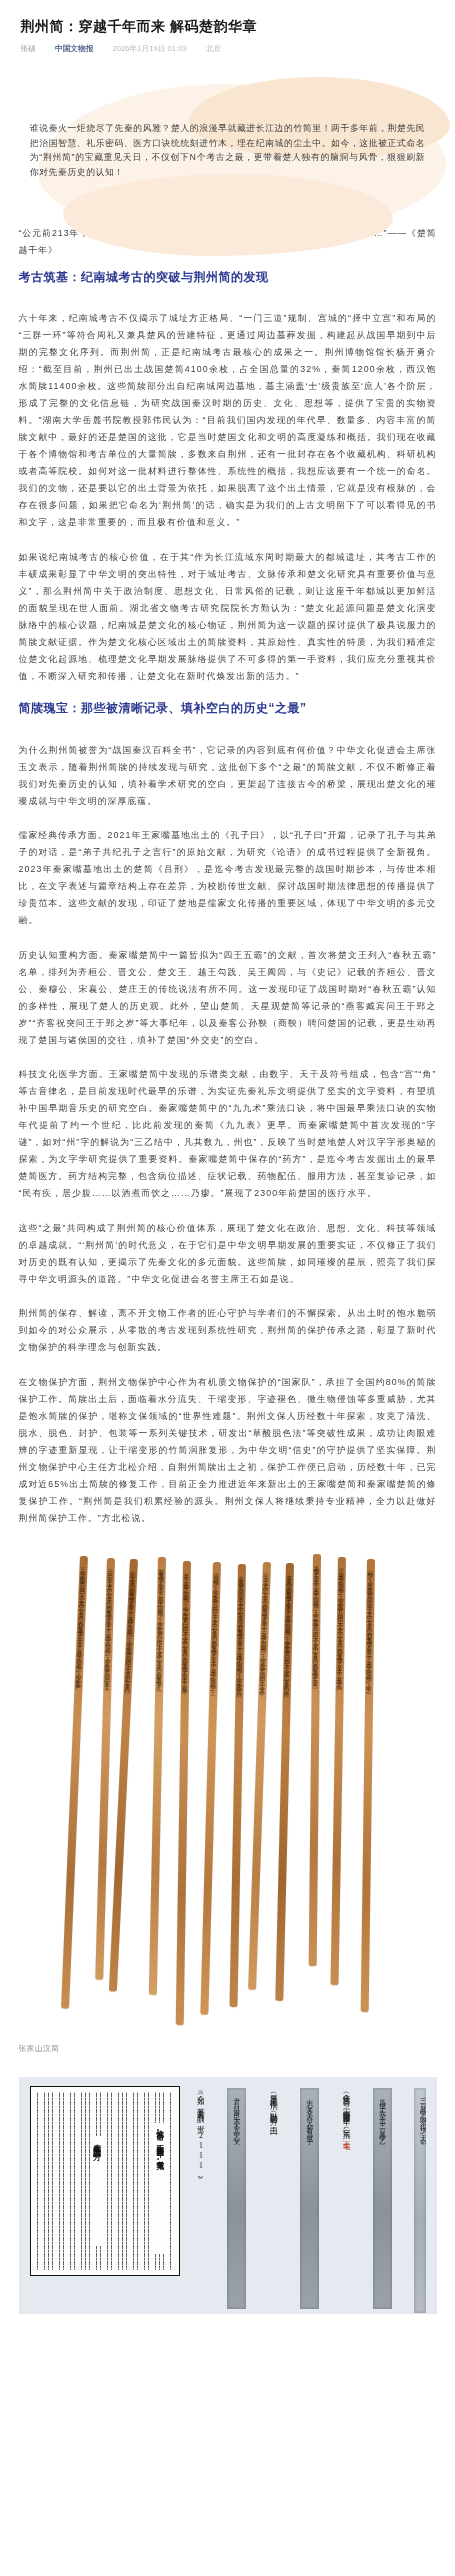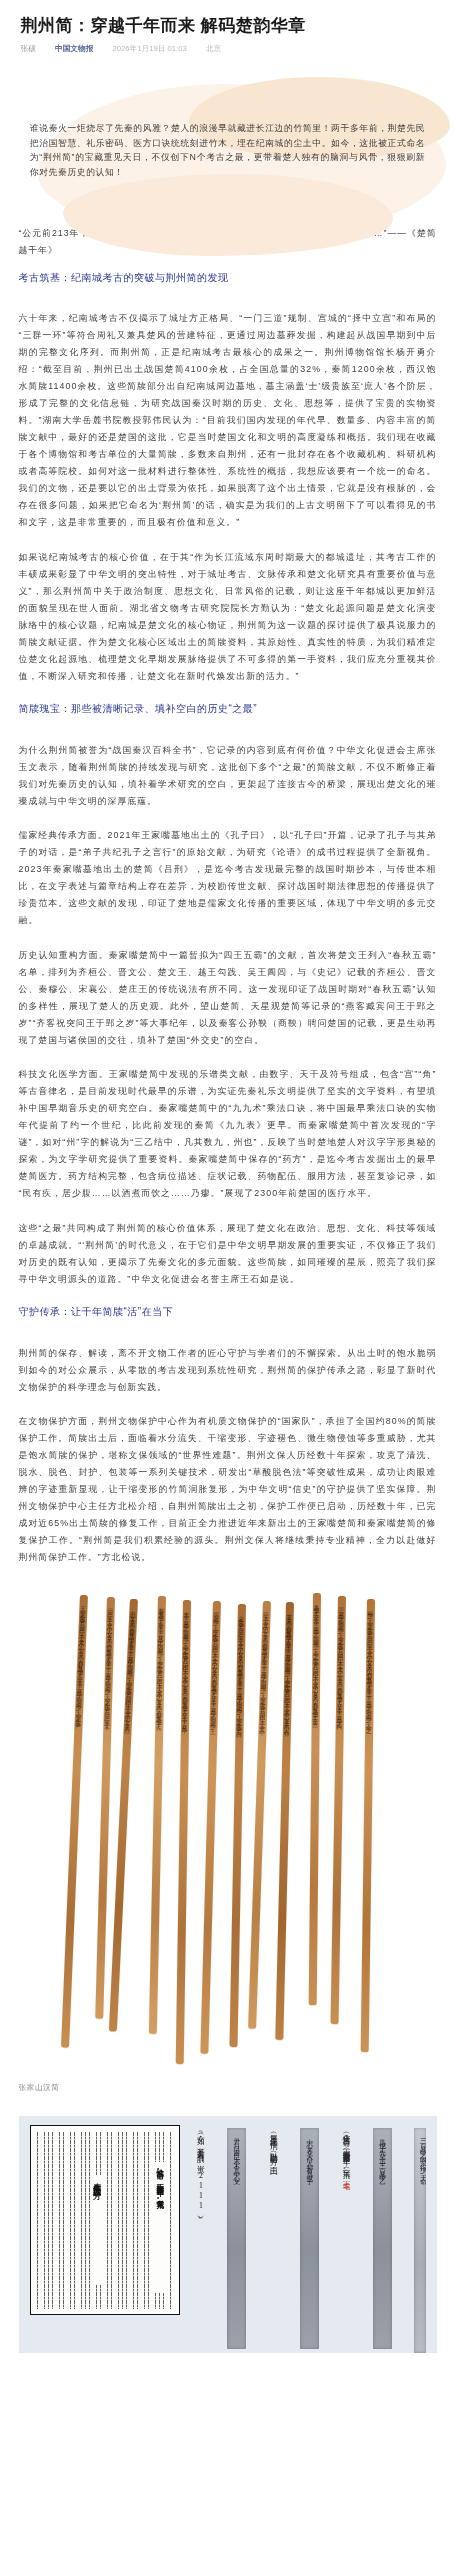--- a/index.html
+++ b/index.html
@@ -3,21 +3,21 @@
 <meta charset="utf-8">
 <style>
   html,body{margin:0;padding:0;}
   body{
     width:455px;height:3298px;overflow:hidden;background:#ffffff;
     font-family:"Liberation Sans","DejaVu Sans",sans-serif;
     -webkit-font-smoothing:antialiased;
   }
   .content{width:455px;box-sizing:border-box;padding:15.5px 18.5px 0 18.5px;}
   .title{
-    font-size:17px;line-height:20.6px;font-weight:700;color:#1b1b1b;
+    font-size:14px;line-height:20.6px;font-weight:700;color:#1b1b1b;
     letter-spacing:0.5px;margin:0 0 8.2px 2.1px;
   }
   .byline{display:flex;align-items:baseline;gap:19px;font-size:7.7px;margin-left:2.1px;}
   .byline .author{color:#9a9a9a;}
   .byline .source{color:#576b95;font-weight:600;cursor:pointer;}
   .byline .dt{color:#b9b9b9;}
   .byline .loc{color:#b9b9b9;}
 
   
   .lead-wrap{position:relative;margin-top:5.2px;padding:62px 11.3px 20.6px 11.3px;}
@@ -36,21 +36,21 @@
   .quote{
     font-size:8.8px;line-height:17.5px;color:#3e3e3e;letter-spacing:1px;
     text-align:justify;margin:25px 0 0 0;
   }
   p.body{
     font-size:8.8px;line-height:17px;color:#3e3e3e;letter-spacing:1.1px;
     text-align:justify;margin:0 0 17.5px 0;
   }
   p.body.first{margin-top:27px;}
   h2.section{
-    font-size:10px;line-height:13.4px;font-weight:400;color:#2b3990;
+    font-size:12px;line-height:13.4px;font-weight:700;color:#2b3990;
     letter-spacing:0.5px;margin:11.3px 0 26px 0;
   }
 
   
   .fig-slips{
     height:484px;margin:19.6px 0 0 0;display:flex;justify-content:center;
     align-items:flex-start;background:#ffffff;
   }
   .slip{
     width:8.2px;border-radius:2.6px;flex:0 0 auto;overflow:hidden;
@@ -138,21 +138,20 @@
       <p class="quote">“公元前213年，秦火焚尽诗书经纬；楚人却在长江的褶皱里，埋藏了另一种春秋……”——《楚简越千年》</p>
       <h2 class="section">考古筑基：纪南城考古的突破与荆州简的发现</h2>
       <p class="body">六十年来，纪南城考古不仅揭示了城址方正格局、“一门三道”规制、宫城的“择中立宫”和布局的“三群一环”等符合周礼又兼具楚风的营建特征，更通过周边墓葬发掘，构建起从战国早期到中后期的完整文化序列。而荆州简，正是纪南城考古最核心的成果之一。荆州博物馆馆长杨开勇介绍：“截至目前，荆州已出土战国楚简4100余枚，占全国总量的32%，秦简1200余枚，西汉饱水简牍11400余枚。这些简牍部分出自纪南城周边墓地，墓主涵盖‘士’级贵族至‘庶人’各个阶层，形成了完整的文化信息链，为研究战国秦汉时期的历史、文化、思想等，提供了宝贵的实物资料。”湖南大学岳麓书院教授郭伟民认为：“目前我们国内发现的年代早、数量多、内容丰富的简牍文献中，最好的还是楚国的这批，它是当时楚国文化和文明的高度凝练和概括。我们现在收藏于各个博物馆和考古单位的大量简牍，多数来自荆州，还有一批封存在各个收藏机构、科研机构或者高等院校。如何对这一批材料进行整体性、系统性的概括，我想应该要有一个统一的命名。我们的文物，还是要以它的出土背景为依托，如果脱离了这个出土情景，它就是没有根脉的，会存在很多问题，如果把它命名为‘荆州简’的话，确实是为我们的上古文明留下了可以看得见的书和文字，这是非常重要的，而且极有价值和意义。”</p>
       <p class="body">如果说纪南城考古的核心价值，在于其“作为长江流域东周时期最大的都城遗址，其考古工作的丰硕成果彰显了中华文明的突出特性，对于城址考古、文脉传承和楚文化研究具有重要价值与意义”，那么荆州简中关于政治制度、思想文化、日常风俗的记载，则让这座千年都城以更加鲜活的面貌呈现在世人面前。湖北省文物考古研究院院长方勤认为：“楚文化起源问题是楚文化演变脉络中的核心议题，纪南城是楚文化的核心物证，荆州简为这一议题的探讨提供了极具说服力的简牍文献证据。作为楚文化核心区域出土的简牍资料，其原始性、真实性的特质，为我们精准定位楚文化起源地、梳理楚文化早期发展脉络提供了不可多得的第一手资料，我们应充分重视其价值，不断深入研究和传播，让楚文化在新时代焕发出新的活力。”</p>
       <h2 class="section">简牍瑰宝：那些被清晰记录、填补空白的历史“之最”</h2>
       <p class="body">为什么荆州简被誉为“战国秦汉百科全书”，它记录的内容到底有何价值？中华文化促进会主席张玉文表示，随着荆州简牍的持续发现与研究，这批创下多个“之最”的简牍文献，不仅不断修正着我们对先秦历史的认知，填补着学术研究的空白，更架起了连接古今的桥梁，展现出楚文化的璀璨成就与中华文明的深厚底蕴。</p>
       <p class="body">儒家经典传承方面。2021年王家嘴墓地出土的《孔子曰》，以“孔子曰”开篇，记录了孔子与其弟子的对话，是“弟子共纪孔子之言行”的原始文献，为研究《论语》的成书过程提供了全新视角。2023年秦家嘴墓地出土的楚简《吕刑》，是迄今考古发现最完整的战国时期抄本，与传世本相比，在文字表述与篇章结构上存在差异，为校勘传世文献、探讨战国时期法律思想的传播提供了珍贵范本。这些文献的发现，印证了楚地是儒家文化传播的重要区域，体现了中华文明的多元交融。</p>
       <p class="body">历史认知重构方面。秦家嘴楚简中一篇暂拟为“四王五霸”的文献，首次将楚文王列入“春秋五霸”名单，排列为齐桓公、晋文公、楚文王、越王勾践、吴王阖闾，与《史记》记载的齐桓公、晋文公、秦穆公、宋襄公、楚庄王的传统说法有所不同。这一发现印证了战国时期对“春秋五霸”认知的多样性，展现了楚人的历史观。此外，望山楚简、天星观楚简等记录的“燕客臧宾问王于郢之岁”“齐客祝突问王于郢之岁”等大事纪年，以及秦客公孙鞅（商鞅）聘问楚国的记载，更是生动再现了楚国与诸侯国的交往，填补了楚国“外交史”的空白。</p>
       <p class="body">科技文化医学方面。王家嘴楚简中发现的乐谱类文献，由数字、天干及符号组成，包含“宫”“角”等古音律名，是目前发现时代最早的乐谱，为实证先秦礼乐文明提供了坚实的文字资料，有望填补中国早期音乐史的研究空白。秦家嘴楚简中的“九九术”乘法口诀，将中国最早乘法口诀的实物年代提前了约一个世纪，比此前发现的秦简《九九表》更早。而秦家嘴楚简中首次发现的“字谜”，如对“州”字的解说为“三乙结中，凡其数九，州也”，反映了当时楚地楚人对汉字字形奥秘的探索，为文字学研究提供了重要资料。秦家嘴楚简中保存的“药方”，是迄今考古发掘出土的最早楚简医方。药方结构完整，包含病位描述、症状记载、药物配伍、服用方法，甚至复诊记录，如“民有疾，居少腹……以酒煮而饮之……乃瘳。”展现了2300年前楚国的医疗水平。</p>
       <p class="body">这些“之最”共同构成了荆州简的核心价值体系，展现了楚文化在政治、思想、文化、科技等领域的卓越成就。“‘荆州简’的时代意义，在于它们是中华文明早期发展的重要实证，不仅修正了我们对历史的既有认知，更揭示了先秦文化的多元面貌。这些简牍，如同璀璨的星辰，照亮了我们探寻中华文明源头的道路。”中华文化促进会名誉主席王石如是说。</p>
-      <h2 class="section">守护传承：让千年简牍“活”在当下</h2>
       <p class="body">荆州简的保存、解读，离不开文物工作者的匠心守护与学者们的不懈探索。从出土时的饱水脆弱到如今的对公众展示，从零散的考古发现到系统性研究，荆州简的保护传承之路，彰显了新时代文物保护的科学理念与创新实践。</p>
       <p class="body">在文物保护方面，荆州文物保护中心作为有机质文物保护的“国家队”，承担了全国约80%的简牍保护工作。简牍出土后，面临着水分流失、干缩变形、字迹褪色、微生物侵蚀等多重威胁，尤其是饱水简牍的保护，堪称文保领域的“世界性难题”。荆州文保人历经数十年探索，攻克了清洗、脱水、脱色、封护、包装等一系列关键技术，研发出“草酸脱色法”等突破性成果，成功让肉眼难辨的字迹重新显现，让干缩变形的竹简润胀复形，为中华文明“信史”的守护提供了坚实保障。荆州文物保护中心主任方北松介绍，自荆州简牍出土之初，保护工作便已启动，历经数十年，已完成对近65%出土简牍的修复工作，目前正全力推进近年来新出土的王家嘴楚简和秦家嘴楚简的修复保护工作。“荆州简是我们积累经验的源头。荆州文保人将继续秉持专业精神，全力以赴做好荆州简保护工作。”方北松说。</p>
       <div class="fig-slips">
         <div class="slip" style="height: 453px; margin-left: 0px; margin-top: 9.3px; transform: rotate(2.4deg); background: linear-gradient(rgb(169, 110, 54) 0%, rgb(201, 143, 82) 38%, rgb(169, 110, 54) 72%, rgb(201, 143, 82) 100%);">
           <span class="ink">王命之年以尹月日吉臣大于不其中心文立天自人邦有爲也子先至言十三百凡甲乙丙东行少一王命之年以尹</span>
         </div>
         <div class="slip" style="height: 422px; margin-left: 18.5px; margin-top: 11.3px; transform: rotate(1.6deg); background: linear-gradient(rgb(181, 121, 63) 0%, rgb(208, 154, 94) 38%, rgb(181, 121, 63) 72%, rgb(208, 154, 94) 100%);">
           <span class="ink">日吉臣大于不其中心文立天自人邦有爲也子先至言十三百凡甲乙丙东行少一王命之年以尹月日吉臣大于不</span>
         </div>
         <div class="slip" style="height: 433px; margin-left: 15.5px; margin-top: 13px; transform: rotate(2.8deg); background: linear-gradient(rgb(162, 104, 47) 0%, rgb(192, 132, 73) 38%, rgb(162, 104, 47) 72%, rgb(192, 132, 73) 100%);">

